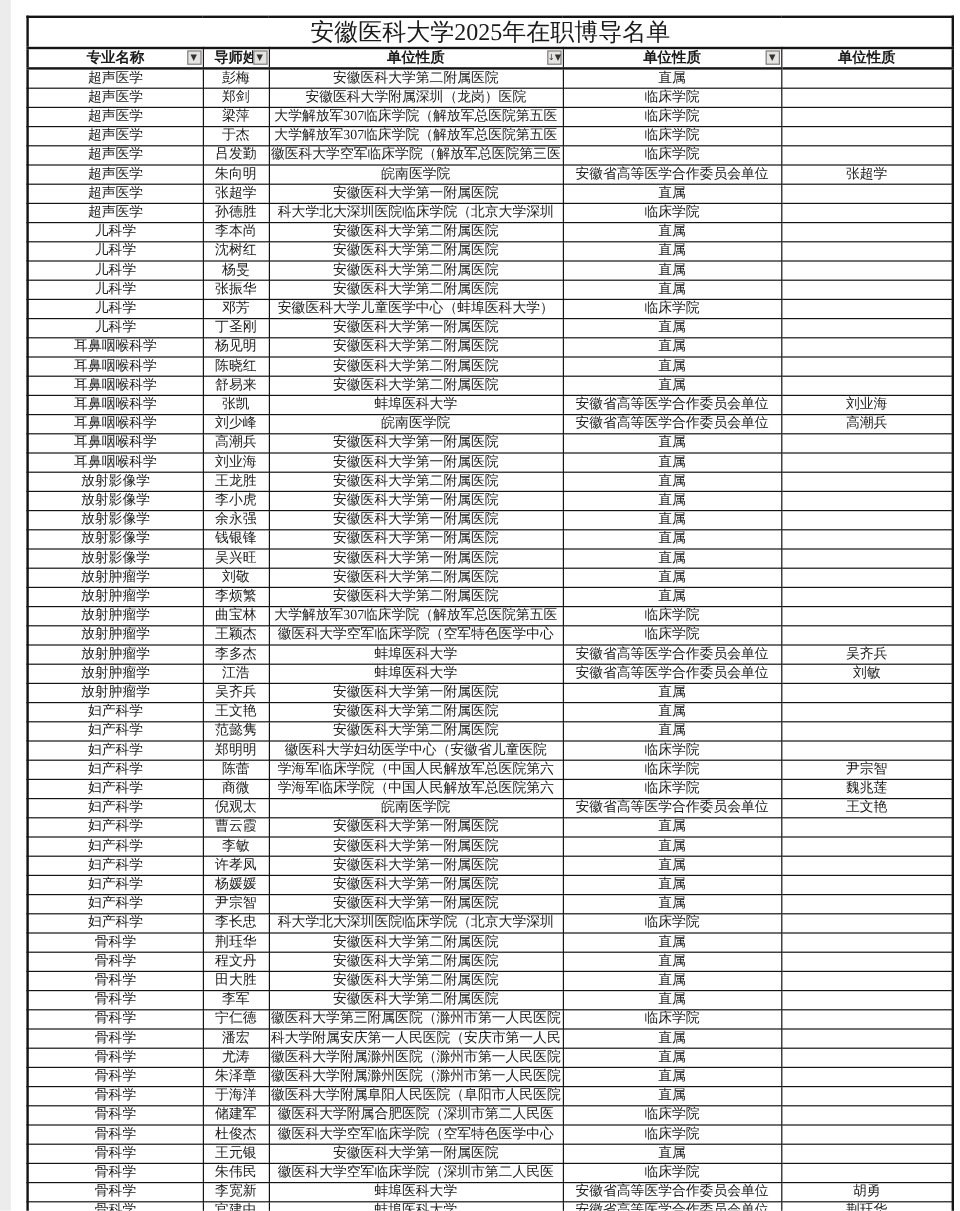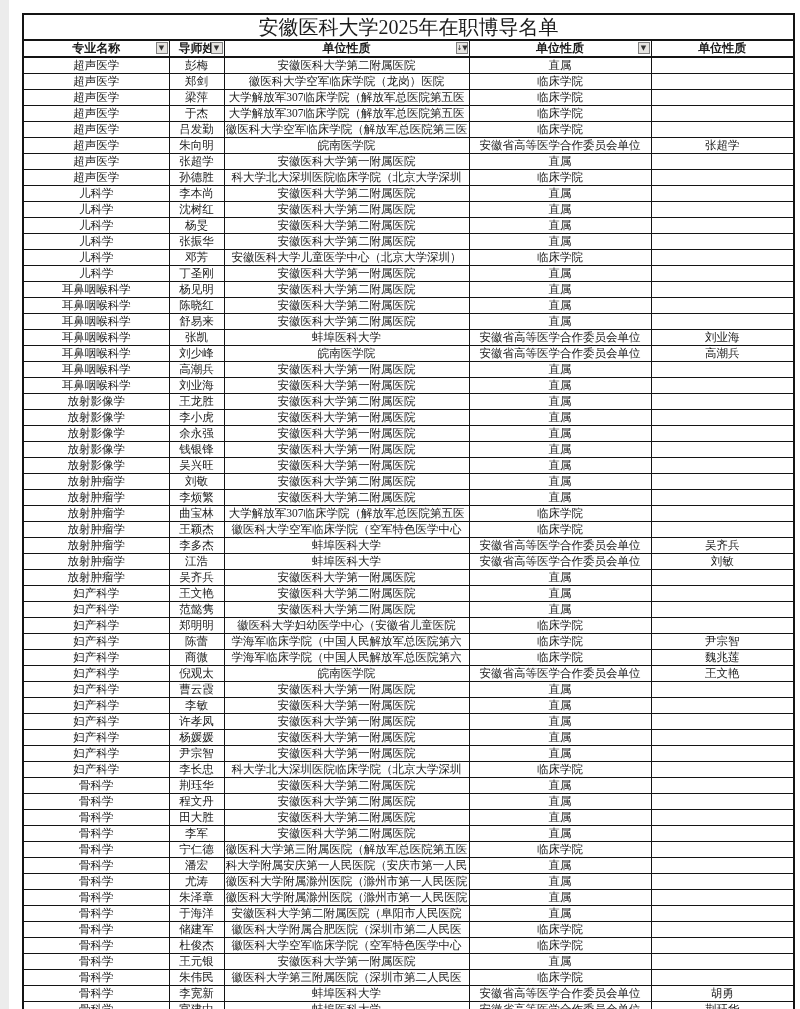--- a/index.html
+++ b/index.html
@@ -119,21 +119,21 @@
         </td>
       </tr>
       <tr>
         <td>
           <div class="cw">超声医学</div>
         </td>
         <td>
           <div class="cw">郑剑</div>
         </td>
         <td>
-          <div class="cw">徽医科大学空军临床学院（龙岗）医院</div>
+          <div class="cw">安徽医科大学附属深圳（龙岗）医院</div>
         </td>
         <td>
           <div class="cw">临床学院</div>
         </td>
         <td>
           <div class="cw"></div>
         </td>
       </tr>
       <tr>
         <td>
@@ -306,21 +306,21 @@
         </td>
       </tr>
       <tr>
         <td>
           <div class="cw">儿科学</div>
         </td>
         <td>
           <div class="cw">邓芳</div>
         </td>
         <td>
-          <div class="cw">安徽医科大学儿童医学中心（北京大学深圳）</div>
+          <div class="cw">安徽医科大学儿童医学中心（蚌埠医科大学）</div>
         </td>
         <td>
           <div class="cw">临床学院</div>
         </td>
         <td>
           <div class="cw"></div>
         </td>
       </tr>
       <tr>
         <td>
@@ -935,21 +935,21 @@
         </td>
       </tr>
       <tr>
         <td>
           <div class="cw">骨科学</div>
         </td>
         <td>
           <div class="cw">宁仁德</div>
         </td>
         <td>
-          <div class="cw">徽医科大学第三附属医院（解放军总医院第五医</div>
+          <div class="cw">徽医科大学第三附属医院（滁州市第一人民医院</div>
         </td>
         <td>
           <div class="cw">临床学院</div>
         </td>
         <td>
           <div class="cw"></div>
         </td>
       </tr>
       <tr>
         <td>
@@ -1003,21 +1003,21 @@
         </td>
       </tr>
       <tr>
         <td>
           <div class="cw">骨科学</div>
         </td>
         <td>
           <div class="cw">于海洋</div>
         </td>
         <td>
-          <div class="cw">安徽医科大学第二附属医院（阜阳市人民医院</div>
+          <div class="cw">徽医科大学附属阜阳人民医院（阜阳市人民医院</div>
         </td>
         <td>
           <div class="cw">直属</div>
         </td>
         <td>
           <div class="cw"></div>
         </td>
       </tr>
       <tr>
         <td>
@@ -1071,21 +1071,21 @@
         </td>
       </tr>
       <tr>
         <td>
           <div class="cw">骨科学</div>
         </td>
         <td>
           <div class="cw">朱伟民</div>
         </td>
         <td>
-          <div class="cw">徽医科大学第三附属医院（深圳市第二人民医</div>
+          <div class="cw">徽医科大学空军临床学院（深圳市第二人民医</div>
         </td>
         <td>
           <div class="cw">临床学院</div>
         </td>
         <td>
           <div class="cw"></div>
         </td>
       </tr>
       <tr>
         <td>

